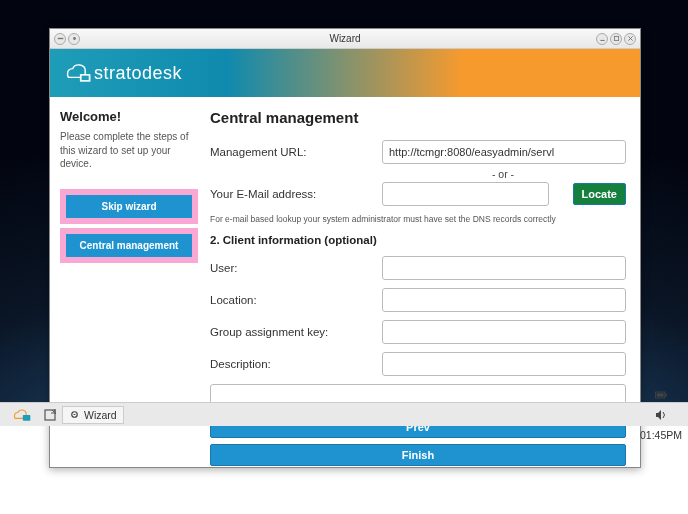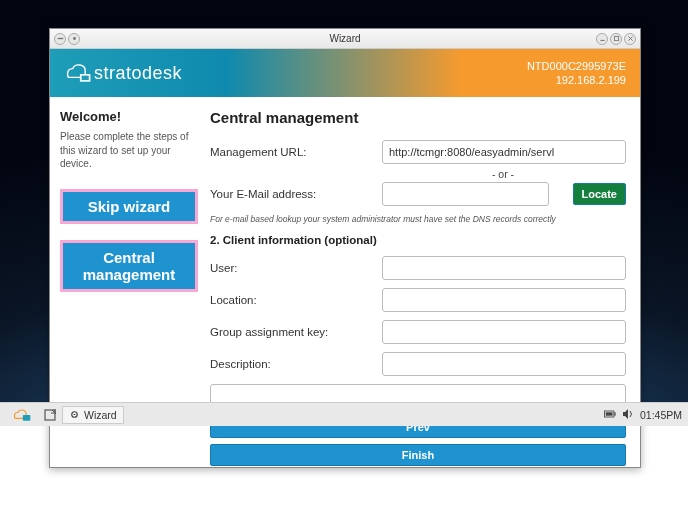--- a/index.html
+++ b/index.html
@@ -31,52 +31,52 @@
 }
 .brand { display: flex; align-items: center; }
 .brand-name { font-size: 18px; font-weight: 400; letter-spacing: .5px; }
 .brand-icon { width:30px; height:24px; }
 .sysinfo { text-align: right; font-size: 11px; line-height: 1.3; }
 .body { flex: 1; display: flex; overflow: hidden; }
 .sidebar { width: 158px; padding: 12px 10px 6px 10px; }
 .sidebar h3 { font-size: 13px; font-weight: 700; color: #222; margin-bottom: 6px; }
 .sidebar p { font-size: 10px; color: #555; line-height: 1.35; margin-bottom: 18px; }
 .sidebtn {
-  display: block; width: 100%; background: #1f93d0; color: #fff; border: 3px solid #f9a8d4;
-  font-size: 15px; font-weight: 700; padding: 6px 0; margin-bottom: 16px; cursor: pointer;
+  display: block; width: 100%; background: #1f93d0; color: #fff; border: 6px solid #f9a8d4;
+  font-size: 10px; font-weight: 700; padding: 6px 0; margin-bottom: 4px; cursor: pointer;
   text-align: center;
 }
 .main { flex: 1; padding: 12px 14px 10px 2px; overflow: auto; }
 .main h2 { font-size: 15px; font-weight: 700; color: #222; margin-bottom: 14px; }
 .row { display: flex; align-items: center; margin-bottom: 8px; gap: 24px; }
 .row label { width: 148px; font-size: 11.5px; color: #333; }
 .row input {
   flex: 1; height: 24px; border: 1px solid #bbb; border-radius: 3px;
   padding: 0 6px; font-size: 11px; color: #333; min-width: 0;
 }
 .or { font-size: 10.5px; color: #444; text-align: center; margin: -4px 0 2px 170px; }
 .locatebtn {
   background: #15803d; color: #fff; border: 1px solid #1678ab; font-size: 11px;
   font-weight: 700; padding: 4px 8px; cursor: pointer; border-radius: 2px;
 }
-.hint { font-size: 8.5px; color: #555; margin: 2px 0 10px 0; font-style: italic; }
+.hint { font-size: 8.5px; color: #555; margin: 2px 0 10px 0; }
 .section { font-size: 11.5px; font-weight: 700; color: #222; margin: 6px 0 10px 0; }
 .navbtns { display: flex; gap: 6px; margin-top: 0; flex-direction: column; }
 .navbtn {
   background: #1f93d0; color: #fff; border: 1px solid #1678ab; font-size: 11px;
   font-weight: 700; padding: 4px 12px; cursor: pointer; border-radius: 2px;
 }
 .taskbar {
   position: absolute; left: 0; bottom: 0; width: 688px; height: 24px;
   background: #e9e9e9; border-top: 1px solid #ccc;
   display: flex; align-items: center; padding: 0 6px; font-size: 10.5px; color: #333;
 }
 .task-item { display: flex; align-items: center; gap: 4px; padding: 2px 6px; }
 .task-item.active { background: #f5f5f5; border: 1px solid #ccc; }
-.tray { margin-left: auto; display: flex; align-items: center; gap: 6px; }
+.tray { margin-left: auto; display: flex; align-items: center; gap: 6px; flex-direction: column; }
 .start-icon { width:20px; height:16px; }
 .tray svg { width:12px; height:12px; }
 </style>
 </head>
 <body>
 
 <div class="desktop">
 
   <div class="window">
     <div class="titlebar">
@@ -113,24 +113,20 @@
     </div>
 
     <div class="banner">
       <div class="brand">
         <svg class="brand-icon" viewBox="0 0 34 26">
           <path d="M6 18 Q4 18 4 14 Q4 8 10 8 Q12 3 18 4 Q24 5 24 10 L24 18 Z" fill="none" stroke="#fff" stroke-width="1.6"></path>
           <rect x="18" y="14" width="12" height="9" rx="1" fill="#fff" opacity="0.95"></rect>
           <rect x="20" y="16" width="8" height="5" fill="#1e9db8"></rect>
         </svg>
         <span class="brand-name">stratodesk</span>
-      </div>
-      <div class="sysinfo">
-        <div>NTD000C2995973E</div>
-        <div>192.168.2.199</div>
       </div>
     </div>
 
     <div class="body">
       <div class="sidebar">
         <h3>Welcome!</h3>
         <p>Please complete the steps of this wizard to set up your device.</p>
         <button class="sidebtn">Skip wizard</button>
         <button class="sidebtn">Central management</button>
       </div>

